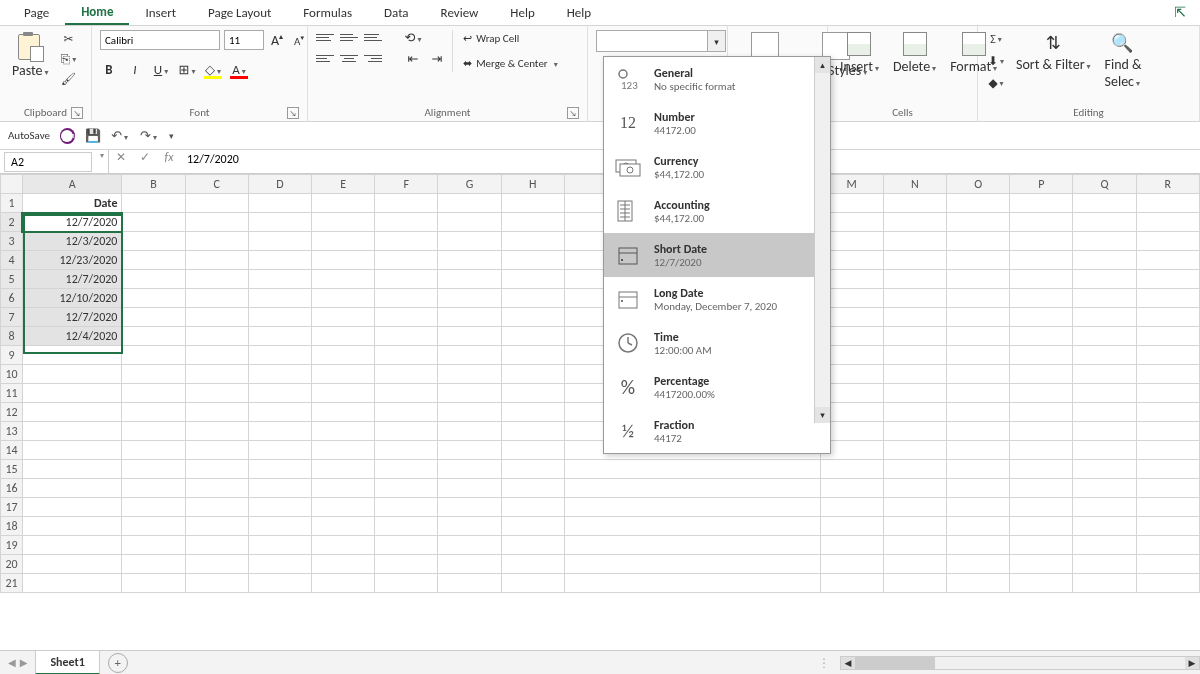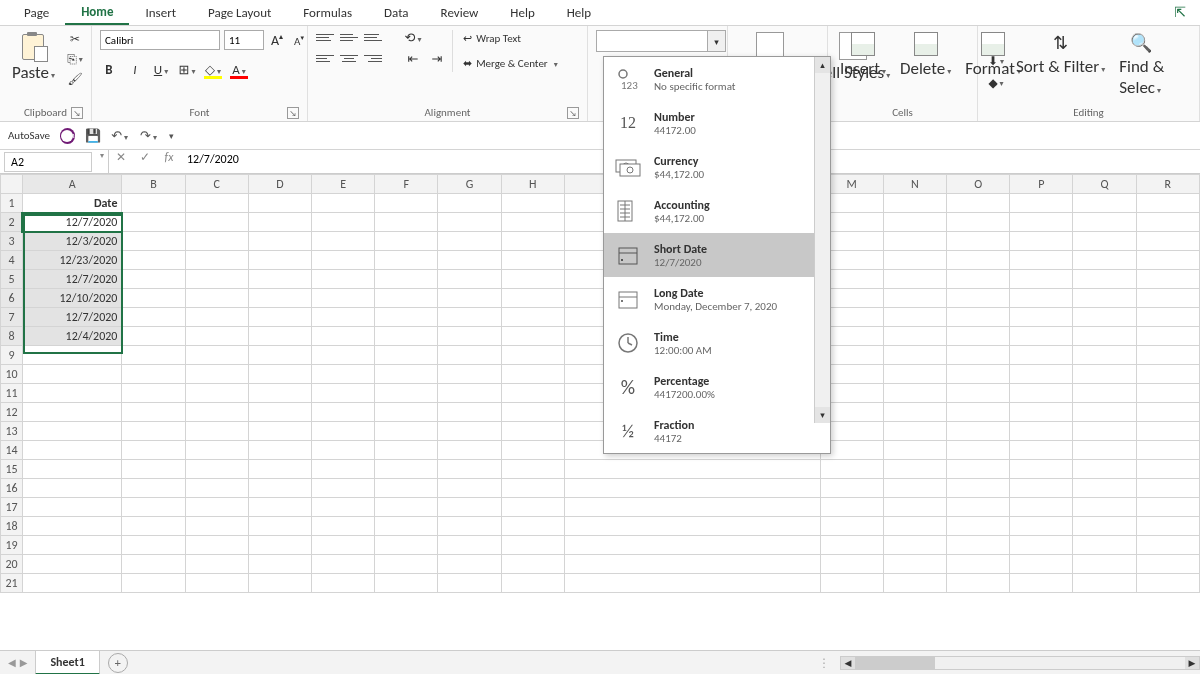--- a/index.html
+++ b/index.html
@@ -12,21 +12,21 @@
 .share { margin-left: auto; color: #217346; font-size: 14px; padding-right: 6px; }
 
 
 .ribbon { display: flex; border-bottom: 1px solid #d4d4d4; height: 96px; background: #fafafa; }
 .group { border-right: 1px solid #e0e0e0; padding: 4px 8px 0 8px; display: flex; flex-direction: column; }
 .group-body { flex: 1; display: flex; align-items: flex-start; gap: 6px; }
 .group-label { text-align: center; font-size: 11px; color: #666; padding: 2px 0 2px 0; position: relative; }
 .group-label .launcher { position: absolute; right: 0; bottom: 2px; width: 12px; height: 12px; border: 1px solid #999; font-size: 8px; line-height: 10px; text-align: center; }
 
 .bigbtn { display: flex; flex-direction: column; align-items: center; gap: 2px; padding: 2px 4px; cursor: pointer; }
-.bigbtn .lbl { font-size: 17px; white-space: nowrap; }
+.bigbtn .lbl { font-size: 14px; white-space: nowrap; }
 .chev::after { content: "▾"; font-size: 8px; color: #666; margin-left: 2px; }
 
 
 .paste-icon { width: 24px; height: 28px; position: relative; }
 .paste-icon::before { content: ""; position: absolute; width: 20px; height: 24px; border: 1px solid #888; background: #fff3d6; left: 0; top: 2px; border-radius: 2px; }
 .paste-icon::after { content: ""; position: absolute; width: 10px; height: 4px; background: #888; left: 5px; top: 0; border-radius: 1px; }
 .paste-icon .doc { position: absolute; width: 14px; height: 16px; background: #fff; border: 1px solid #888; right: -2px; bottom: -2px; }
 
 .smallstack { display: flex; flex-direction: column; gap: 2px; }
 .sm { width: 20px; height: 18px; display: inline-flex; align-items: center; justify-content: center; font-size: 12px; cursor: pointer; }
@@ -204,21 +204,21 @@
               <span style="width:80%;margin-left:auto"></span>
             </div>
           <span style="width:10px"></span>
           <span class="fb">⇤</span>
           <span class="fb">⇥</span>
         </div>
       </div>
       <div style="border-left:1px solid #ddd;padding-left:8px;display:flex;flex-direction:column;gap:8px">
         <div class="wrapbtn">
             <span>↩</span>
-            <span>Wrap Text</span>
+            <span>Wrap Cell</span>
           </div>
         <div class="mergebtn chev">
             <span>⬌</span>
             <span>Merge &amp; Center</span>
           </div>
       </div>
     </div>
     <div class="group-label"><span>Alignment</span><span class="launcher">↘</span></div>
   </div>
 

